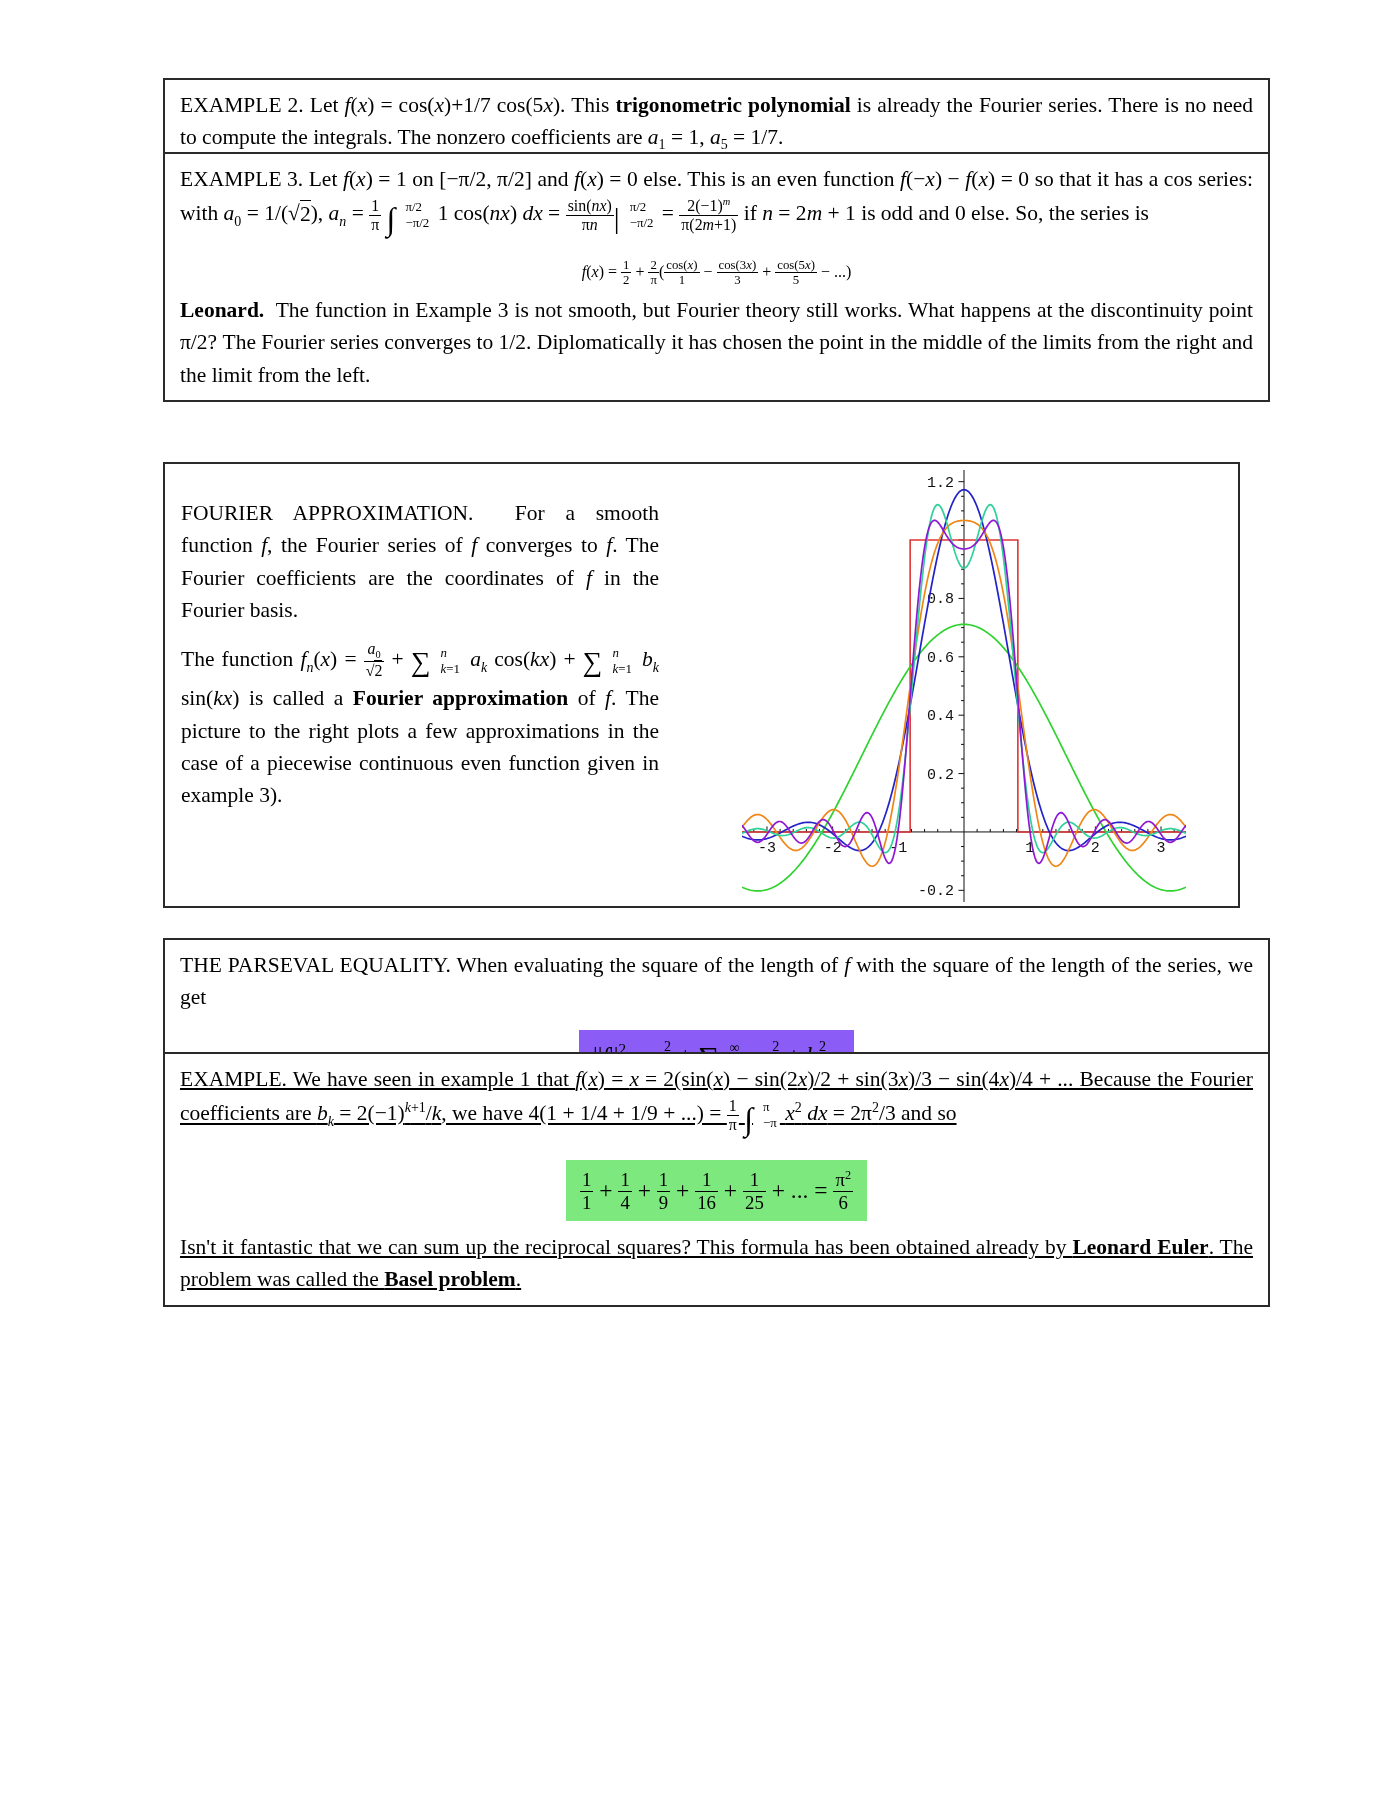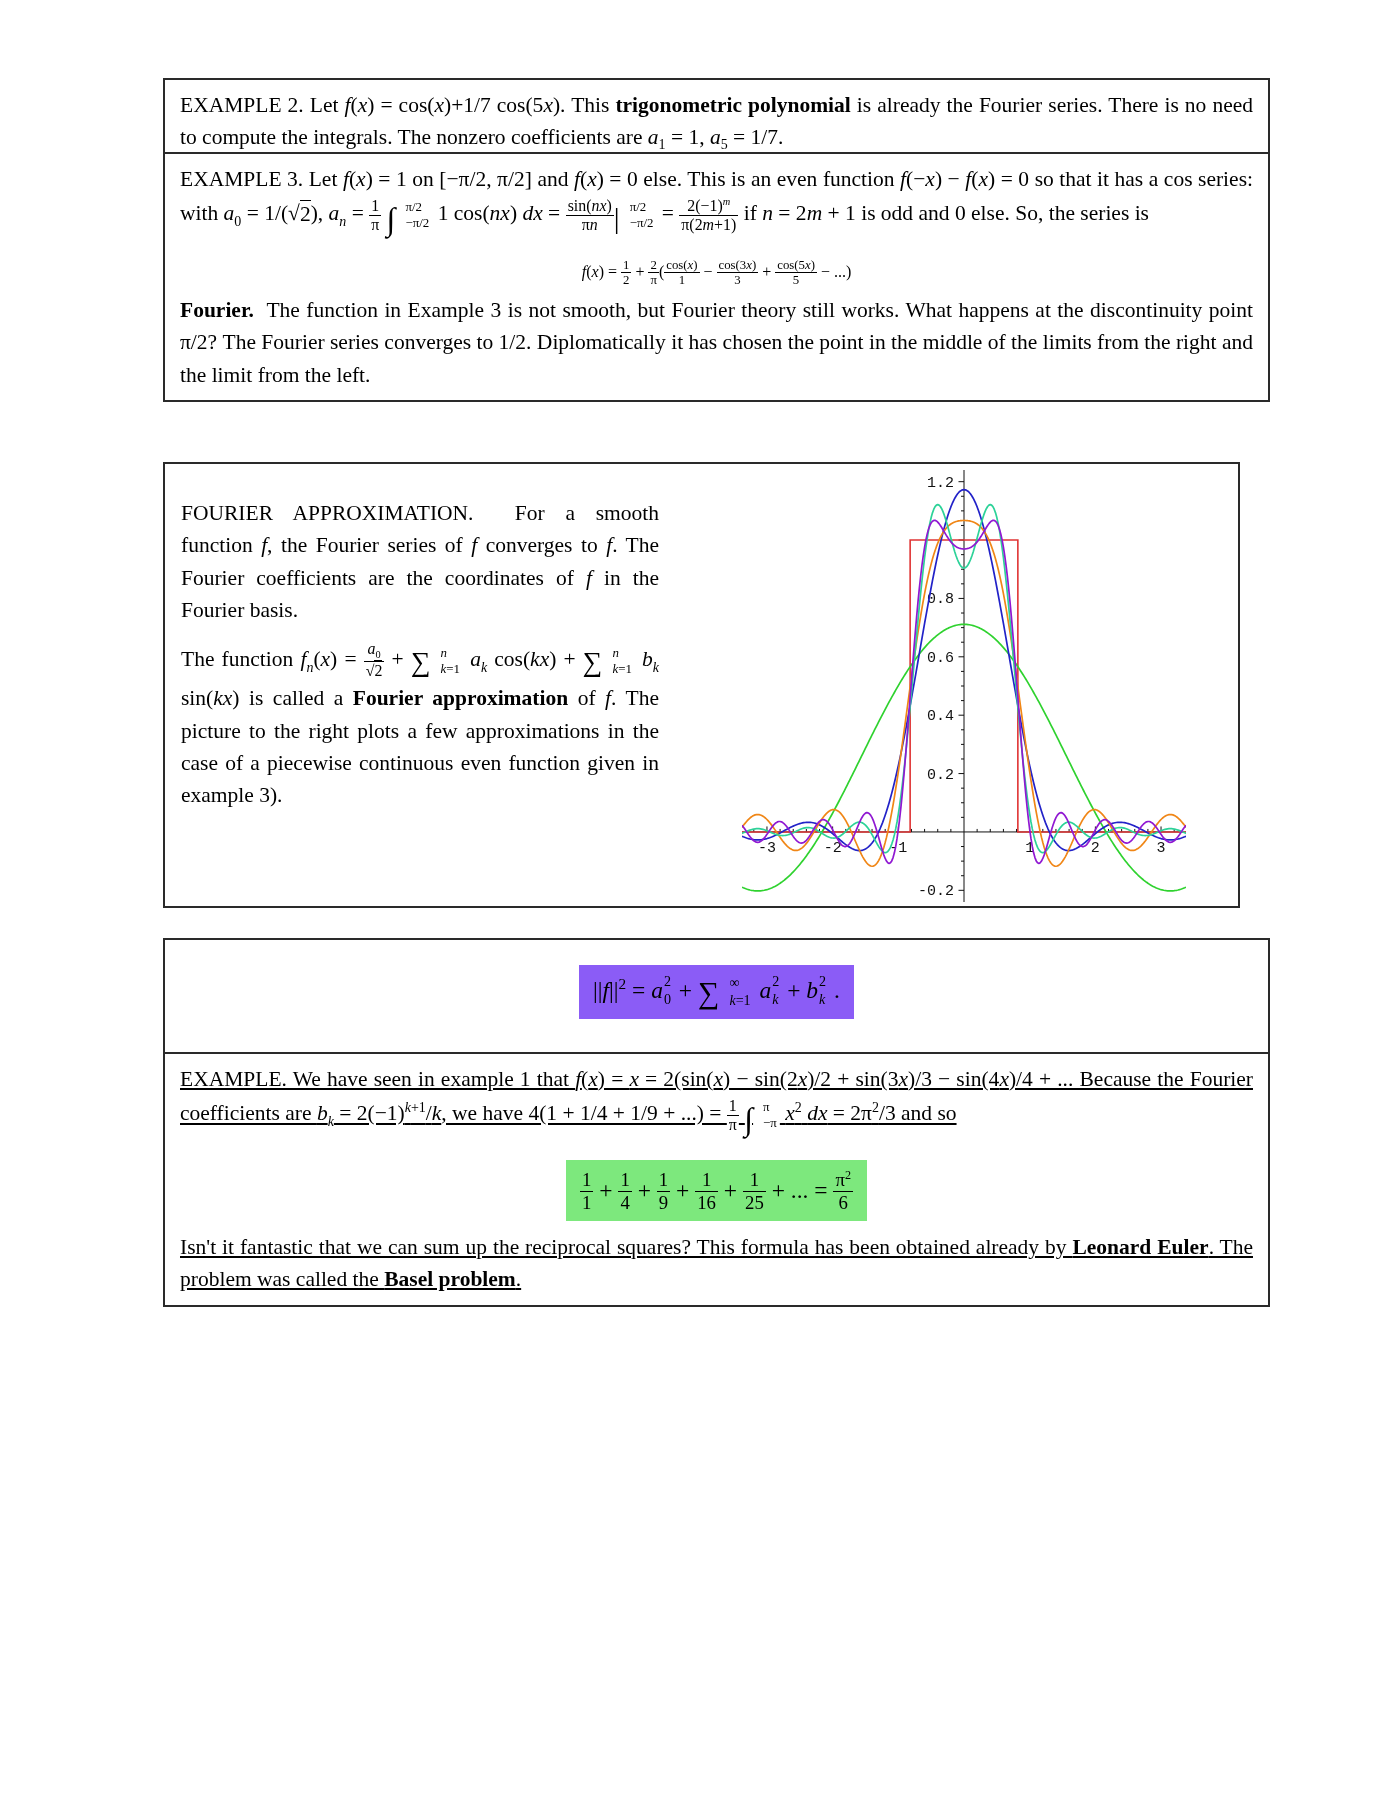--- a/index.html
+++ b/index.html
@@ -40,21 +40,21 @@
 
 <div class="page">
 
   <section class="box" id="b1">
     <p class="txt">EXAMPLE 2. Let <i>f</i>(<i>x</i>) = cos(<i>x</i>)+1/7 cos(5<i>x</i>). This <b>trigonometric polynomial</b> is already the Fourier series. There is no need to compute the integrals. The nonzero coefficients are <i>a</i><sub>1</sub> = 1, <i>a</i><sub>5</sub> = 1/7.</p>
   </section>
 
   <section class="box" id="b2">
     <p class="txt">EXAMPLE 3. Let <i>f</i>(<i>x</i>) = 1 on [−π/2, π/2] and <i>f</i>(<i>x</i>) = 0 else. This is an even function <i>f</i>(−<i>x</i>) − <i>f</i>(<i>x</i>) = 0 so that it has a cos series: with <i>a</i><sub>0</sub> = 1/(√<span class="sq">2</span>), <i>a</i><sub><i>n</i></sub> = <span class="fr"><span class="nu">1</span><span class="de">π</span></span> <span class="intg">∫</span><span class="lim"><span>π/2</span><span>−π/2</span></span> 1 cos(<i>nx</i>) <i>dx</i> = <span class="fr"><span class="nu">sin(<i>nx</i>)</span><span class="de">π<i>n</i></span></span><span class="vbar">|</span><span class="lim"><span>π/2</span><span>−π/2</span></span> = <span class="fr"><span class="nu">2(−1)<sup><i>m</i></sup></span><span class="de">π(2<i>m</i>+1)</span></span> if <i>n</i> = 2<i>m</i> + 1 is odd and 0 else. So, the series is</p>
     <div class="eq"><i>f</i>(<i>x</i>) = <span class="fr"><span class="nu">1</span><span class="de">2</span></span> + <span class="fr"><span class="nu">2</span><span class="de">π</span></span>(<span class="fr"><span class="nu">cos(<i>x</i>)</span><span class="de">1</span></span> − <span class="fr"><span class="nu">cos(3<i>x</i>)</span><span class="de">3</span></span> + <span class="fr"><span class="nu">cos(5<i>x</i>)</span><span class="de">5</span></span> − ...)</div>
-    <p class="txt"><b>Fourier.</b>&nbsp; The function in Example 3 is not smooth, but Fourier theory still works. What happens at the discontinuity point π/2? The Fourier series converges to 1/2. Diplomatically it has chosen the point in the middle of the limits from the right and the limit from the left.</p>
+    <p class="txt"><b>Leonard.</b>&nbsp; The function in Example 3 is not smooth, but Fourier theory still works. What happens at the discontinuity point π/2? The Fourier series converges to 1/2. Diplomatically it has chosen the point in the middle of the limits from the right and the limit from the left.</p>
   </section>
 
   <section class="box" id="b3">
     <div class="col">
       <p class="txt">FOURIER APPROXIMATION.&nbsp; For a smooth function <i>f</i>, the Fourier series of <i>f</i> converges to <i>f</i>. The Fourier coefficients are the coordinates of <i>f</i> in the Fourier basis.</p>
       <p class="txt">The function <i>f</i><sub><i>n</i></sub>(<i>x</i>) = <span class="fr"><span class="nu"><i>a</i><sub>0</sub></span><span class="de">√<span class="sq">2</span></span></span> + <span class="big">∑</span><span class="lim"><span><i>n</i></span><span><i>k</i>=1</span></span> <i>a</i><sub><i>k</i></sub> cos(<i>kx</i>) + <span class="big">∑</span><span class="lim"><span><i>n</i></span><span><i>k</i>=1</span></span> <i>b</i><sub><i>k</i></sub> sin(<i>kx</i>) is called a <b>Fourier approximation</b> of <i>f</i>. The picture to the right plots a few approximations in the case of a piecewise continuous even function given in example 3).</p>
     </div>
     <figure id="plot"><svg width="444" height="432" viewBox="0 0 444 432">
           <line x1="0" y1="361.94594594594594" x2="444" y2="361.94594594594594" stroke="#111111" stroke-width="1"></line>
           <line x1="222" y1="0" x2="222" y2="432" stroke="#111111" stroke-width="1"></line>
@@ -133,20 +133,21 @@
           <path d="M 0 361.94594594594594 H 168.14201183431956 V 70.05405405405406 H 275.8579881656805 V 361.94594594594594 H 444" fill="none" stroke="#e03434" stroke-width="1.6"></path>
           <path d="M 0.00 417.17 L 1.31 417.77 L 2.63 418.32 L 3.94 418.82 L 5.25 419.27 L 6.57 419.66 L 7.88 420.00 L 9.20 420.29 L 10.51 420.53 L 11.82 420.71 L 13.14 420.84 L 14.45 420.91 L 15.76 420.94 L 17.08 420.91 L 18.39 420.82 L 19.70 420.68 L 21.02 420.49 L 22.33 420.25 L 23.64 419.95 L 24.96 419.60 L 26.27 419.20 L 27.59 418.75 L 28.90 418.24 L 30.21 417.68 L 31.53 417.07 L 32.84 416.40 L 34.15 415.69 L 35.47 414.92 L 36.78 414.10 L 38.09 413.24 L 39.41 412.32 L 40.72 411.35 L 42.04 410.33 L 43.35 409.26 L 44.66 408.15 L 45.98 406.99 L 47.29 405.77 L 48.60 404.52 L 49.92 403.21 L 51.23 401.86 L 52.54 400.46 L 53.86 399.02 L 55.17 397.53 L 56.49 396.00 L 57.80 394.43 L 59.11 392.81 L 60.43 391.15 L 61.74 389.45 L 63.05 387.71 L 64.37 385.93 L 65.68 384.11 L 66.99 382.25 L 68.31 380.35 L 69.62 378.42 L 70.93 376.45 L 72.25 374.44 L 73.56 372.40 L 74.88 370.33 L 76.19 368.22 L 77.50 366.08 L 78.82 363.91 L 80.13 361.71 L 81.44 359.48 L 82.76 357.22 L 84.07 354.93 L 85.38 352.62 L 86.70 350.27 L 88.01 347.91 L 89.33 345.52 L 90.64 343.11 L 91.95 340.67 L 93.27 338.21 L 94.58 335.74 L 95.89 333.24 L 97.21 330.73 L 98.52 328.20 L 99.83 325.65 L 101.15 323.09 L 102.46 320.51 L 103.78 317.92 L 105.09 315.32 L 106.40 312.70 L 107.72 310.08 L 109.03 307.45 L 110.34 304.81 L 111.66 302.16 L 112.97 299.51 L 114.28 296.85 L 115.60 294.19 L 116.91 291.52 L 118.22 288.86 L 119.54 286.19 L 120.85 283.53 L 122.17 280.86 L 123.48 278.20 L 124.79 275.54 L 126.11 272.89 L 127.42 270.24 L 128.73 267.60 L 130.05 264.97 L 131.36 262.35 L 132.67 259.74 L 133.99 257.14 L 135.30 254.55 L 136.62 251.97 L 137.93 249.41 L 139.24 246.86 L 140.56 244.33 L 141.87 241.82 L 143.18 239.33 L 144.50 236.85 L 145.81 234.40 L 147.12 231.96 L 148.44 229.55 L 149.75 227.16 L 151.07 224.80 L 152.38 222.46 L 153.69 220.15 L 155.01 217.86 L 156.32 215.60 L 157.63 213.38 L 158.95 211.18 L 160.26 209.01 L 161.57 206.87 L 162.89 204.77 L 164.20 202.69 L 165.51 200.66 L 166.83 198.65 L 168.14 196.69 L 169.46 194.75 L 170.77 192.86 L 172.08 191.00 L 173.40 189.19 L 174.71 187.41 L 176.02 185.67 L 177.34 183.97 L 178.65 182.32 L 179.96 180.71 L 181.28 179.13 L 182.59 177.61 L 183.91 176.12 L 185.22 174.69 L 186.53 173.29 L 187.85 171.94 L 189.16 170.64 L 190.47 169.39 L 191.79 168.18 L 193.10 167.02 L 194.41 165.91 L 195.73 164.85 L 197.04 163.83 L 198.36 162.87 L 199.67 161.95 L 200.98 161.09 L 202.30 160.28 L 203.61 159.51 L 204.92 158.80 L 206.24 158.14 L 207.55 157.54 L 208.86 156.98 L 210.18 156.48 L 211.49 156.03 L 212.80 155.63 L 214.12 155.28 L 215.43 154.99 L 216.75 154.75 L 218.06 154.56 L 219.37 154.43 L 220.69 154.35 L 222.00 154.32 L 223.31 154.35 L 224.63 154.43 L 225.94 154.56 L 227.25 154.75 L 228.57 154.99 L 229.88 155.28 L 231.20 155.63 L 232.51 156.03 L 233.82 156.48 L 235.14 156.98 L 236.45 157.54 L 237.76 158.14 L 239.08 158.80 L 240.39 159.51 L 241.70 160.28 L 243.02 161.09 L 244.33 161.95 L 245.64 162.87 L 246.96 163.83 L 248.27 164.85 L 249.59 165.91 L 250.90 167.02 L 252.21 168.18 L 253.53 169.39 L 254.84 170.64 L 256.15 171.94 L 257.47 173.29 L 258.78 174.69 L 260.09 176.12 L 261.41 177.61 L 262.72 179.13 L 264.04 180.71 L 265.35 182.32 L 266.66 183.97 L 267.98 185.67 L 269.29 187.41 L 270.60 189.19 L 271.92 191.00 L 273.23 192.86 L 274.54 194.75 L 275.86 196.69 L 277.17 198.65 L 278.49 200.66 L 279.80 202.69 L 281.11 204.77 L 282.43 206.87 L 283.74 209.01 L 285.05 211.18 L 286.37 213.38 L 287.68 215.60 L 288.99 217.86 L 290.31 220.15 L 291.62 222.46 L 292.93 224.80 L 294.25 227.16 L 295.56 229.55 L 296.88 231.96 L 298.19 234.40 L 299.50 236.85 L 300.82 239.33 L 302.13 241.82 L 303.44 244.33 L 304.76 246.86 L 306.07 249.41 L 307.38 251.97 L 308.70 254.55 L 310.01 257.14 L 311.33 259.74 L 312.64 262.35 L 313.95 264.97 L 315.27 267.60 L 316.58 270.24 L 317.89 272.89 L 319.21 275.54 L 320.52 278.20 L 321.83 280.86 L 323.15 283.53 L 324.46 286.19 L 325.78 288.86 L 327.09 291.52 L 328.40 294.19 L 329.72 296.85 L 331.03 299.51 L 332.34 302.16 L 333.66 304.81 L 334.97 307.45 L 336.28 310.08 L 337.60 312.70 L 338.91 315.32 L 340.22 317.92 L 341.54 320.51 L 342.85 323.09 L 344.17 325.65 L 345.48 328.20 L 346.79 330.73 L 348.11 333.24 L 349.42 335.74 L 350.73 338.21 L 352.05 340.67 L 353.36 343.11 L 354.67 345.52 L 355.99 347.91 L 357.30 350.27 L 358.62 352.62 L 359.93 354.93 L 361.24 357.22 L 362.56 359.48 L 363.87 361.71 L 365.18 363.91 L 366.50 366.08 L 367.81 368.22 L 369.12 370.33 L 370.44 372.40 L 371.75 374.44 L 373.07 376.45 L 374.38 378.42 L 375.69 380.35 L 377.01 382.25 L 378.32 384.11 L 379.63 385.93 L 380.95 387.71 L 382.26 389.45 L 383.57 391.15 L 384.89 392.81 L 386.20 394.43 L 387.51 396.00 L 388.83 397.53 L 390.14 399.02 L 391.46 400.46 L 392.77 401.86 L 394.08 403.21 L 395.40 404.52 L 396.71 405.77 L 398.02 406.99 L 399.34 408.15 L 400.65 409.26 L 401.96 410.33 L 403.28 411.35 L 404.59 412.32 L 405.91 413.24 L 407.22 414.10 L 408.53 414.92 L 409.85 415.69 L 411.16 416.40 L 412.47 417.07 L 413.79 417.68 L 415.10 418.24 L 416.41 418.75 L 417.73 419.20 L 419.04 419.60 L 420.36 419.95 L 421.67 420.25 L 422.98 420.49 L 424.30 420.68 L 425.61 420.82 L 426.92 420.91 L 428.24 420.94 L 429.55 420.91 L 430.86 420.84 L 432.18 420.71 L 433.49 420.53 L 434.80 420.29 L 436.12 420.00 L 437.43 419.66 L 438.75 419.27 L 440.06 418.82 L 441.37 418.32 L 442.69 417.77 L 444.00 417.17" fill="none" stroke="#2fd22f" stroke-width="1.7" stroke-linejoin="round"></path>
           <path d="M 0.00 366.25 L 1.31 366.80 L 2.63 367.32 L 3.94 367.80 L 5.25 368.23 L 6.57 368.62 L 7.88 368.96 L 9.20 369.25 L 10.51 369.49 L 11.82 369.68 L 13.14 369.81 L 14.45 369.89 L 15.76 369.91 L 17.08 369.88 L 18.39 369.80 L 19.70 369.65 L 21.02 369.46 L 22.33 369.21 L 23.64 368.91 L 24.96 368.56 L 26.27 368.17 L 27.59 367.72 L 28.90 367.24 L 30.21 366.72 L 31.53 366.16 L 32.84 365.57 L 34.15 364.95 L 35.47 364.30 L 36.78 363.63 L 38.09 362.94 L 39.41 362.24 L 40.72 361.54 L 42.04 360.82 L 43.35 360.11 L 44.66 359.40 L 45.98 358.71 L 47.29 358.02 L 48.60 357.36 L 49.92 356.72 L 51.23 356.10 L 52.54 355.52 L 53.86 354.97 L 55.17 354.47 L 56.49 354.00 L 57.80 353.59 L 59.11 353.23 L 60.43 352.92 L 61.74 352.67 L 63.05 352.48 L 64.37 352.36 L 65.68 352.30 L 66.99 352.31 L 68.31 352.38 L 69.62 352.53 L 70.93 352.74 L 72.25 353.03 L 73.56 353.39 L 74.88 353.81 L 76.19 354.31 L 77.50 354.87 L 78.82 355.50 L 80.13 356.19 L 81.44 356.95 L 82.76 357.76 L 84.07 358.63 L 85.38 359.55 L 86.70 360.51 L 88.01 361.52 L 89.33 362.56 L 90.64 363.63 L 91.95 364.73 L 93.27 365.85 L 94.58 366.98 L 95.89 368.12 L 97.21 369.25 L 98.52 370.38 L 99.83 371.49 L 101.15 372.57 L 102.46 373.62 L 103.78 374.63 L 105.09 375.59 L 106.40 376.50 L 107.72 377.33 L 109.03 378.09 L 110.34 378.76 L 111.66 379.34 L 112.97 379.82 L 114.28 380.19 L 115.60 380.44 L 116.91 380.56 L 118.22 380.54 L 119.54 380.37 L 120.85 380.06 L 122.17 379.58 L 123.48 378.94 L 124.79 378.12 L 126.11 377.12 L 127.42 375.93 L 128.73 374.55 L 130.05 372.97 L 131.36 371.18 L 132.67 369.18 L 133.99 366.97 L 135.30 364.54 L 136.62 361.90 L 137.93 359.03 L 139.24 355.94 L 140.56 352.62 L 141.87 349.07 L 143.18 345.30 L 144.50 341.31 L 145.81 337.09 L 147.12 332.65 L 148.44 327.99 L 149.75 323.11 L 151.07 318.02 L 152.38 312.73 L 153.69 307.23 L 155.01 301.54 L 156.32 295.65 L 157.63 289.59 L 158.95 283.35 L 160.26 276.95 L 161.57 270.38 L 162.89 263.68 L 164.20 256.83 L 165.51 249.86 L 166.83 242.78 L 168.14 235.59 L 169.46 228.31 L 170.77 220.95 L 172.08 213.53 L 173.40 206.06 L 174.71 198.54 L 176.02 191.01 L 177.34 183.46 L 178.65 175.92 L 179.96 168.40 L 181.28 160.91 L 182.59 153.47 L 183.91 146.09 L 185.22 138.79 L 186.53 131.59 L 187.85 124.49 L 189.16 117.52 L 190.47 110.68 L 191.79 104.00 L 193.10 97.48 L 194.41 91.14 L 195.73 85.00 L 197.04 79.06 L 198.36 73.35 L 199.67 67.86 L 200.98 62.63 L 202.30 57.64 L 203.61 52.93 L 204.92 48.49 L 206.24 44.34 L 207.55 40.49 L 208.86 36.94 L 210.18 33.70 L 211.49 30.79 L 212.80 28.20 L 214.12 25.95 L 215.43 24.03 L 216.75 22.46 L 218.06 21.23 L 219.37 20.35 L 220.69 19.82 L 222.00 19.64 L 223.31 19.82 L 224.63 20.35 L 225.94 21.23 L 227.25 22.46 L 228.57 24.03 L 229.88 25.95 L 231.20 28.20 L 232.51 30.79 L 233.82 33.70 L 235.14 36.94 L 236.45 40.49 L 237.76 44.34 L 239.08 48.49 L 240.39 52.93 L 241.70 57.64 L 243.02 62.63 L 244.33 67.86 L 245.64 73.35 L 246.96 79.06 L 248.27 85.00 L 249.59 91.14 L 250.90 97.48 L 252.21 104.00 L 253.53 110.68 L 254.84 117.52 L 256.15 124.49 L 257.47 131.59 L 258.78 138.79 L 260.09 146.09 L 261.41 153.47 L 262.72 160.91 L 264.04 168.40 L 265.35 175.92 L 266.66 183.46 L 267.98 191.01 L 269.29 198.54 L 270.60 206.06 L 271.92 213.53 L 273.23 220.95 L 274.54 228.31 L 275.86 235.59 L 277.17 242.78 L 278.49 249.86 L 279.80 256.83 L 281.11 263.68 L 282.43 270.38 L 283.74 276.95 L 285.05 283.35 L 286.37 289.59 L 287.68 295.65 L 288.99 301.54 L 290.31 307.23 L 291.62 312.73 L 292.93 318.02 L 294.25 323.11 L 295.56 327.99 L 296.88 332.65 L 298.19 337.09 L 299.50 341.31 L 300.82 345.30 L 302.13 349.07 L 303.44 352.62 L 304.76 355.94 L 306.07 359.03 L 307.38 361.90 L 308.70 364.54 L 310.01 366.97 L 311.33 369.18 L 312.64 371.18 L 313.95 372.97 L 315.27 374.55 L 316.58 375.93 L 317.89 377.12 L 319.21 378.12 L 320.52 378.94 L 321.83 379.58 L 323.15 380.06 L 324.46 380.37 L 325.78 380.54 L 327.09 380.56 L 328.40 380.44 L 329.72 380.19 L 331.03 379.82 L 332.34 379.34 L 333.66 378.76 L 334.97 378.09 L 336.28 377.33 L 337.60 376.50 L 338.91 375.59 L 340.22 374.63 L 341.54 373.62 L 342.85 372.57 L 344.17 371.49 L 345.48 370.38 L 346.79 369.25 L 348.11 368.12 L 349.42 366.98 L 350.73 365.85 L 352.05 364.73 L 353.36 363.63 L 354.67 362.56 L 355.99 361.52 L 357.30 360.51 L 358.62 359.55 L 359.93 358.63 L 361.24 357.76 L 362.56 356.95 L 363.87 356.19 L 365.18 355.50 L 366.50 354.87 L 367.81 354.31 L 369.12 353.81 L 370.44 353.39 L 371.75 353.03 L 373.07 352.74 L 374.38 352.53 L 375.69 352.38 L 377.01 352.31 L 378.32 352.30 L 379.63 352.36 L 380.95 352.48 L 382.26 352.67 L 383.57 352.92 L 384.89 353.23 L 386.20 353.59 L 387.51 354.00 L 388.83 354.47 L 390.14 354.97 L 391.46 355.52 L 392.77 356.10 L 394.08 356.72 L 395.40 357.36 L 396.71 358.02 L 398.02 358.71 L 399.34 359.40 L 400.65 360.11 L 401.96 360.82 L 403.28 361.54 L 404.59 362.24 L 405.91 362.94 L 407.22 363.63 L 408.53 364.30 L 409.85 364.95 L 411.16 365.57 L 412.47 366.16 L 413.79 366.72 L 415.10 367.24 L 416.41 367.72 L 417.73 368.17 L 419.04 368.56 L 420.36 368.91 L 421.67 369.21 L 422.98 369.46 L 424.30 369.65 L 425.61 369.80 L 426.92 369.88 L 428.24 369.91 L 429.55 369.89 L 430.86 369.81 L 432.18 369.68 L 433.49 369.49 L 434.80 369.25 L 436.12 368.96 L 437.43 368.62 L 438.75 368.23 L 440.06 367.80 L 441.37 367.32 L 442.69 366.80 L 444.00 366.25" fill="none" stroke="#2222c8" stroke-width="1.7" stroke-linejoin="round"></path>
           <path d="M 0.00 357.43 L 1.31 355.60 L 2.63 353.85 L 3.94 352.20 L 5.25 350.68 L 6.57 349.29 L 7.88 348.05 L 9.20 346.98 L 10.51 346.10 L 11.82 345.40 L 13.14 344.90 L 14.45 344.61 L 15.76 344.52 L 17.08 344.64 L 18.39 344.97 L 19.70 345.50 L 21.02 346.23 L 22.33 347.14 L 23.64 348.24 L 24.96 349.50 L 26.27 350.91 L 27.59 352.46 L 28.90 354.12 L 30.21 355.88 L 31.53 357.73 L 32.84 359.62 L 34.15 361.56 L 35.47 363.50 L 36.78 365.44 L 38.09 367.34 L 39.41 369.19 L 40.72 370.96 L 42.04 372.63 L 43.35 374.18 L 44.66 375.60 L 45.98 376.86 L 47.29 377.96 L 48.60 378.86 L 49.92 379.58 L 51.23 380.09 L 52.54 380.38 L 53.86 380.46 L 55.17 380.31 L 56.49 379.95 L 57.80 379.36 L 59.11 378.56 L 60.43 377.56 L 61.74 376.35 L 63.05 374.97 L 64.37 373.41 L 65.68 371.69 L 66.99 369.84 L 68.31 367.88 L 69.62 365.82 L 70.93 363.68 L 72.25 361.50 L 73.56 359.29 L 74.88 357.09 L 76.19 354.92 L 77.50 352.79 L 78.82 350.75 L 80.13 348.81 L 81.44 347.00 L 82.76 345.34 L 84.07 343.85 L 85.38 342.56 L 86.70 341.48 L 88.01 340.62 L 89.33 340.01 L 90.64 339.65 L 91.95 339.56 L 93.27 339.74 L 94.58 340.19 L 95.89 340.91 L 97.21 341.91 L 98.52 343.17 L 99.83 344.69 L 101.15 346.46 L 102.46 348.46 L 103.78 350.67 L 105.09 353.09 L 106.40 355.67 L 107.72 358.40 L 109.03 361.26 L 110.34 364.20 L 111.66 367.21 L 112.97 370.24 L 114.28 373.27 L 115.60 376.25 L 116.91 379.16 L 118.22 381.96 L 119.54 384.60 L 120.85 387.06 L 122.17 389.30 L 123.48 391.29 L 124.79 392.99 L 126.11 394.36 L 127.42 395.38 L 128.73 396.03 L 130.05 396.26 L 131.36 396.07 L 132.67 395.42 L 133.99 394.31 L 135.30 392.71 L 136.62 390.62 L 137.93 388.02 L 139.24 384.91 L 140.56 381.29 L 141.87 377.16 L 143.18 372.53 L 144.50 367.40 L 145.81 361.78 L 147.12 355.70 L 148.44 349.16 L 149.75 342.20 L 151.07 334.82 L 152.38 327.07 L 153.69 318.97 L 155.01 310.56 L 156.32 301.85 L 157.63 292.90 L 158.95 283.73 L 160.26 274.39 L 161.57 264.90 L 162.89 255.32 L 164.20 245.67 L 165.51 236.00 L 166.83 226.35 L 168.14 216.74 L 169.46 207.23 L 170.77 197.83 L 172.08 188.60 L 173.40 179.55 L 174.71 170.71 L 176.02 162.13 L 177.34 153.81 L 178.65 145.78 L 179.96 138.07 L 181.28 130.68 L 182.59 123.64 L 183.91 116.95 L 185.22 110.62 L 186.53 104.66 L 187.85 99.08 L 189.16 93.87 L 190.47 89.02 L 191.79 84.55 L 193.10 80.43 L 194.41 76.66 L 195.73 73.22 L 197.04 70.11 L 198.36 67.32 L 199.67 64.81 L 200.98 62.58 L 202.30 60.62 L 203.61 58.89 L 204.92 57.38 L 206.24 56.08 L 207.55 54.97 L 208.86 54.02 L 210.18 53.22 L 211.49 52.55 L 212.80 52.00 L 214.12 51.55 L 215.43 51.20 L 216.75 50.92 L 218.06 50.72 L 219.37 50.58 L 220.69 50.50 L 222.00 50.47 L 223.31 50.50 L 224.63 50.58 L 225.94 50.72 L 227.25 50.92 L 228.57 51.20 L 229.88 51.55 L 231.20 52.00 L 232.51 52.55 L 233.82 53.22 L 235.14 54.02 L 236.45 54.97 L 237.76 56.08 L 239.08 57.38 L 240.39 58.89 L 241.70 60.62 L 243.02 62.58 L 244.33 64.81 L 245.64 67.32 L 246.96 70.11 L 248.27 73.22 L 249.59 76.66 L 250.90 80.43 L 252.21 84.55 L 253.53 89.02 L 254.84 93.87 L 256.15 99.08 L 257.47 104.66 L 258.78 110.62 L 260.09 116.95 L 261.41 123.64 L 262.72 130.68 L 264.04 138.07 L 265.35 145.78 L 266.66 153.81 L 267.98 162.13 L 269.29 170.71 L 270.60 179.55 L 271.92 188.60 L 273.23 197.83 L 274.54 207.23 L 275.86 216.74 L 277.17 226.35 L 278.49 236.00 L 279.80 245.67 L 281.11 255.32 L 282.43 264.90 L 283.74 274.39 L 285.05 283.73 L 286.37 292.90 L 287.68 301.85 L 288.99 310.56 L 290.31 318.97 L 291.62 327.07 L 292.93 334.82 L 294.25 342.20 L 295.56 349.16 L 296.88 355.70 L 298.19 361.78 L 299.50 367.40 L 300.82 372.53 L 302.13 377.16 L 303.44 381.29 L 304.76 384.91 L 306.07 388.02 L 307.38 390.62 L 308.70 392.71 L 310.01 394.31 L 311.33 395.42 L 312.64 396.07 L 313.95 396.26 L 315.27 396.03 L 316.58 395.38 L 317.89 394.36 L 319.21 392.99 L 320.52 391.29 L 321.83 389.30 L 323.15 387.06 L 324.46 384.60 L 325.78 381.96 L 327.09 379.16 L 328.40 376.25 L 329.72 373.27 L 331.03 370.24 L 332.34 367.21 L 333.66 364.20 L 334.97 361.26 L 336.28 358.40 L 337.60 355.67 L 338.91 353.09 L 340.22 350.67 L 341.54 348.46 L 342.85 346.46 L 344.17 344.69 L 345.48 343.17 L 346.79 341.91 L 348.11 340.91 L 349.42 340.19 L 350.73 339.74 L 352.05 339.56 L 353.36 339.65 L 354.67 340.01 L 355.99 340.62 L 357.30 341.48 L 358.62 342.56 L 359.93 343.85 L 361.24 345.34 L 362.56 347.00 L 363.87 348.81 L 365.18 350.75 L 366.50 352.79 L 367.81 354.92 L 369.12 357.09 L 370.44 359.29 L 371.75 361.50 L 373.07 363.68 L 374.38 365.82 L 375.69 367.88 L 377.01 369.84 L 378.32 371.69 L 379.63 373.41 L 380.95 374.97 L 382.26 376.35 L 383.57 377.56 L 384.89 378.56 L 386.20 379.36 L 387.51 379.95 L 388.83 380.31 L 390.14 380.46 L 391.46 380.38 L 392.77 380.09 L 394.08 379.58 L 395.40 378.86 L 396.71 377.96 L 398.02 376.86 L 399.34 375.60 L 400.65 374.18 L 401.96 372.63 L 403.28 370.96 L 404.59 369.19 L 405.91 367.34 L 407.22 365.44 L 408.53 363.50 L 409.85 361.56 L 411.16 359.62 L 412.47 357.73 L 413.79 355.88 L 415.10 354.12 L 416.41 352.46 L 417.73 350.91 L 419.04 349.50 L 420.36 348.24 L 421.67 347.14 L 422.98 346.23 L 424.30 345.50 L 425.61 344.97 L 426.92 344.64 L 428.24 344.52 L 429.55 344.61 L 430.86 344.90 L 432.18 345.40 L 433.49 346.10 L 434.80 346.98 L 436.12 348.05 L 437.43 349.29 L 438.75 350.68 L 440.06 352.20 L 441.37 353.85 L 442.69 355.60 L 444.00 357.43" fill="none" stroke="#f08616" stroke-width="1.7" stroke-linejoin="round"></path>
           <path d="M 0.00 363.39 L 1.31 362.84 L 2.63 362.28 L 3.94 361.72 L 5.25 361.16 L 6.57 360.63 L 7.88 360.14 L 9.20 359.70 L 10.51 359.33 L 11.82 359.03 L 13.14 358.82 L 14.45 358.69 L 15.76 358.65 L 17.08 358.70 L 18.39 358.84 L 19.70 359.08 L 21.02 359.39 L 22.33 359.77 L 23.64 360.22 L 24.96 360.71 L 26.27 361.25 L 27.59 361.81 L 28.90 362.37 L 30.21 362.93 L 31.53 363.47 L 32.84 363.97 L 34.15 364.43 L 35.47 364.82 L 36.78 365.13 L 38.09 365.37 L 39.41 365.51 L 40.72 365.56 L 42.04 365.51 L 43.35 365.36 L 44.66 365.11 L 45.98 364.78 L 47.29 364.36 L 48.60 363.87 L 49.92 363.32 L 51.23 362.73 L 52.54 362.09 L 53.86 361.45 L 55.17 360.80 L 56.49 360.17 L 57.80 359.58 L 59.11 359.03 L 60.43 358.56 L 61.74 358.16 L 63.05 357.86 L 64.37 357.66 L 65.68 357.58 L 66.99 357.61 L 68.31 357.76 L 69.62 358.03 L 70.93 358.41 L 72.25 358.91 L 73.56 359.50 L 74.88 360.17 L 76.19 360.92 L 77.50 361.71 L 78.82 362.55 L 80.13 363.39 L 81.44 364.22 L 82.76 365.03 L 84.07 365.78 L 85.38 366.45 L 86.70 367.03 L 88.01 367.49 L 89.33 367.82 L 90.64 368.01 L 91.95 368.03 L 93.27 367.90 L 94.58 367.60 L 95.89 367.13 L 97.21 366.50 L 98.52 365.72 L 99.83 364.81 L 101.15 363.77 L 102.46 362.63 L 103.78 361.42 L 105.09 360.16 L 106.40 358.89 L 107.72 357.63 L 109.03 356.43 L 110.34 355.31 L 111.66 354.32 L 112.97 353.47 L 114.28 352.81 L 115.60 352.36 L 116.91 352.15 L 118.22 352.20 L 119.54 352.52 L 120.85 353.12 L 122.17 354.01 L 123.48 355.18 L 124.79 356.63 L 126.11 358.32 L 127.42 360.25 L 128.73 362.37 L 130.05 364.64 L 131.36 367.01 L 132.67 369.44 L 133.99 371.86 L 135.30 374.21 L 136.62 376.41 L 137.93 378.39 L 139.24 380.08 L 140.56 381.40 L 141.87 382.27 L 143.18 382.62 L 144.50 382.37 L 145.81 381.45 L 147.12 379.81 L 148.44 377.38 L 149.75 374.11 L 151.07 369.97 L 152.38 364.91 L 153.69 358.93 L 155.01 352.00 L 156.32 344.14 L 157.63 335.35 L 158.95 325.66 L 160.26 315.12 L 161.57 303.77 L 162.89 291.67 L 164.20 278.90 L 165.51 265.54 L 166.83 251.69 L 168.14 237.45 L 169.46 222.92 L 170.77 208.22 L 172.08 193.47 L 173.40 178.79 L 174.71 164.30 L 176.02 150.11 L 177.34 136.35 L 178.65 123.13 L 179.96 110.56 L 181.28 98.72 L 182.59 87.73 L 183.91 77.64 L 185.22 68.54 L 186.53 60.48 L 187.85 53.49 L 189.16 47.60 L 190.47 42.84 L 191.79 39.18 L 193.10 36.63 L 194.41 35.14 L 195.73 34.66 L 197.04 35.15 L 198.36 36.53 L 199.67 38.72 L 200.98 41.62 L 202.30 45.14 L 203.61 49.16 L 204.92 53.58 L 206.24 58.28 L 207.55 63.15 L 208.86 68.05 L 210.18 72.90 L 211.49 77.56 L 212.80 81.94 L 214.12 85.95 L 215.43 89.50 L 216.75 92.51 L 218.06 94.92 L 219.37 96.68 L 220.69 97.75 L 222.00 98.10 L 223.31 97.75 L 224.63 96.68 L 225.94 94.92 L 227.25 92.51 L 228.57 89.50 L 229.88 85.95 L 231.20 81.94 L 232.51 77.56 L 233.82 72.90 L 235.14 68.05 L 236.45 63.15 L 237.76 58.28 L 239.08 53.58 L 240.39 49.16 L 241.70 45.14 L 243.02 41.62 L 244.33 38.72 L 245.64 36.53 L 246.96 35.15 L 248.27 34.66 L 249.59 35.14 L 250.90 36.63 L 252.21 39.18 L 253.53 42.84 L 254.84 47.60 L 256.15 53.49 L 257.47 60.48 L 258.78 68.54 L 260.09 77.64 L 261.41 87.73 L 262.72 98.72 L 264.04 110.56 L 265.35 123.13 L 266.66 136.35 L 267.98 150.11 L 269.29 164.30 L 270.60 178.79 L 271.92 193.47 L 273.23 208.22 L 274.54 222.92 L 275.86 237.45 L 277.17 251.69 L 278.49 265.54 L 279.80 278.90 L 281.11 291.67 L 282.43 303.77 L 283.74 315.12 L 285.05 325.66 L 286.37 335.35 L 287.68 344.14 L 288.99 352.00 L 290.31 358.93 L 291.62 364.91 L 292.93 369.97 L 294.25 374.11 L 295.56 377.38 L 296.88 379.81 L 298.19 381.45 L 299.50 382.37 L 300.82 382.62 L 302.13 382.27 L 303.44 381.40 L 304.76 380.08 L 306.07 378.39 L 307.38 376.41 L 308.70 374.21 L 310.01 371.86 L 311.33 369.44 L 312.64 367.01 L 313.95 364.64 L 315.27 362.37 L 316.58 360.25 L 317.89 358.32 L 319.21 356.63 L 320.52 355.18 L 321.83 354.01 L 323.15 353.12 L 324.46 352.52 L 325.78 352.20 L 327.09 352.15 L 328.40 352.36 L 329.72 352.81 L 331.03 353.47 L 332.34 354.32 L 333.66 355.31 L 334.97 356.43 L 336.28 357.63 L 337.60 358.89 L 338.91 360.16 L 340.22 361.42 L 341.54 362.63 L 342.85 363.77 L 344.17 364.81 L 345.48 365.72 L 346.79 366.50 L 348.11 367.13 L 349.42 367.60 L 350.73 367.90 L 352.05 368.03 L 353.36 368.01 L 354.67 367.82 L 355.99 367.49 L 357.30 367.03 L 358.62 366.45 L 359.93 365.78 L 361.24 365.03 L 362.56 364.22 L 363.87 363.39 L 365.18 362.55 L 366.50 361.71 L 367.81 360.92 L 369.12 360.17 L 370.44 359.50 L 371.75 358.91 L 373.07 358.41 L 374.38 358.03 L 375.69 357.76 L 377.01 357.61 L 378.32 357.58 L 379.63 357.66 L 380.95 357.86 L 382.26 358.16 L 383.57 358.56 L 384.89 359.03 L 386.20 359.58 L 387.51 360.17 L 388.83 360.80 L 390.14 361.45 L 391.46 362.09 L 392.77 362.73 L 394.08 363.32 L 395.40 363.87 L 396.71 364.36 L 398.02 364.78 L 399.34 365.11 L 400.65 365.36 L 401.96 365.51 L 403.28 365.56 L 404.59 365.51 L 405.91 365.37 L 407.22 365.13 L 408.53 364.82 L 409.85 364.43 L 411.16 363.97 L 412.47 363.47 L 413.79 362.93 L 415.10 362.37 L 416.41 361.81 L 417.73 361.25 L 419.04 360.71 L 420.36 360.22 L 421.67 359.77 L 422.98 359.39 L 424.30 359.08 L 425.61 358.84 L 426.92 358.70 L 428.24 358.65 L 429.55 358.69 L 430.86 358.82 L 432.18 359.03 L 433.49 359.33 L 434.80 359.70 L 436.12 360.14 L 437.43 360.63 L 438.75 361.16 L 440.06 361.72 L 441.37 362.28 L 442.69 362.84 L 444.00 363.39" fill="none" stroke="#2cd298" stroke-width="1.7" stroke-linejoin="round"></path>
           <path d="M 0.00 355.36 L 1.31 357.01 L 2.63 358.83 L 3.94 360.76 L 5.25 362.72 L 6.57 364.66 L 7.88 366.49 L 9.20 368.17 L 10.51 369.62 L 11.82 370.80 L 13.14 371.66 L 14.45 372.18 L 15.76 372.34 L 17.08 372.12 L 18.39 371.55 L 19.70 370.63 L 21.02 369.41 L 22.33 367.92 L 23.64 366.21 L 24.96 364.35 L 26.27 362.41 L 27.59 360.44 L 28.90 358.53 L 30.21 356.74 L 31.53 355.12 L 32.84 353.75 L 34.15 352.67 L 35.47 351.91 L 36.78 351.51 L 38.09 351.49 L 39.41 351.84 L 40.72 352.55 L 42.04 353.61 L 43.35 354.97 L 44.66 356.59 L 45.98 358.41 L 47.29 360.37 L 48.60 362.40 L 49.92 364.42 L 51.23 366.38 L 52.54 368.19 L 53.86 369.79 L 55.17 371.12 L 56.49 372.14 L 57.80 372.79 L 59.11 373.07 L 60.43 372.95 L 61.74 372.43 L 63.05 371.53 L 64.37 370.28 L 65.68 368.71 L 66.99 366.89 L 68.31 364.86 L 69.62 362.71 L 70.93 360.50 L 72.25 358.31 L 73.56 356.23 L 74.88 354.32 L 76.19 352.67 L 77.50 351.32 L 78.82 350.34 L 80.13 349.76 L 81.44 349.61 L 82.76 349.91 L 84.07 350.64 L 85.38 351.80 L 86.70 353.35 L 88.01 355.23 L 89.33 357.40 L 90.64 359.77 L 91.95 362.27 L 93.27 364.82 L 94.58 367.31 L 95.89 369.66 L 97.21 371.79 L 98.52 373.61 L 99.83 375.06 L 101.15 376.06 L 102.46 376.58 L 103.78 376.58 L 105.09 376.05 L 106.40 375.00 L 107.72 373.44 L 109.03 371.41 L 110.34 368.98 L 111.66 366.22 L 112.97 363.22 L 114.28 360.07 L 115.60 356.89 L 116.91 353.77 L 118.22 350.85 L 119.54 348.23 L 120.85 346.00 L 122.17 344.28 L 123.48 343.13 L 124.79 342.64 L 126.11 342.83 L 127.42 343.74 L 128.73 345.37 L 130.05 347.69 L 131.36 350.66 L 132.67 354.22 L 133.99 358.26 L 135.30 362.66 L 136.62 367.31 L 137.93 372.04 L 139.24 376.69 L 140.56 381.10 L 141.87 385.09 L 143.18 388.48 L 144.50 391.10 L 145.81 392.79 L 147.12 393.41 L 148.44 392.81 L 149.75 390.90 L 151.07 387.58 L 152.38 382.80 L 153.69 376.51 L 155.01 368.73 L 156.32 359.48 L 157.63 348.80 L 158.95 336.80 L 160.26 323.57 L 161.57 309.26 L 162.89 294.01 L 164.20 278.01 L 165.51 261.43 L 166.83 244.48 L 168.14 227.35 L 169.46 210.25 L 170.77 193.36 L 172.08 176.89 L 173.40 161.00 L 174.71 145.86 L 176.02 131.60 L 177.34 118.36 L 178.65 106.22 L 179.96 95.27 L 181.28 85.55 L 182.59 77.08 L 183.91 69.87 L 185.22 63.89 L 186.53 59.10 L 187.85 55.44 L 189.16 52.84 L 190.47 51.19 L 191.79 50.40 L 193.10 50.36 L 194.41 50.96 L 195.73 52.08 L 197.04 53.63 L 198.36 55.48 L 199.67 57.55 L 200.98 59.74 L 202.30 61.97 L 203.61 64.18 L 204.92 66.32 L 206.24 68.33 L 207.55 70.18 L 208.86 71.86 L 210.18 73.35 L 211.49 74.64 L 212.80 75.74 L 214.12 76.66 L 215.43 77.41 L 216.75 78.00 L 218.06 78.44 L 219.37 78.75 L 220.69 78.93 L 222.00 78.99 L 223.31 78.93 L 224.63 78.75 L 225.94 78.44 L 227.25 78.00 L 228.57 77.41 L 229.88 76.66 L 231.20 75.74 L 232.51 74.64 L 233.82 73.35 L 235.14 71.86 L 236.45 70.18 L 237.76 68.33 L 239.08 66.32 L 240.39 64.18 L 241.70 61.97 L 243.02 59.74 L 244.33 57.55 L 245.64 55.48 L 246.96 53.63 L 248.27 52.08 L 249.59 50.96 L 250.90 50.36 L 252.21 50.40 L 253.53 51.19 L 254.84 52.84 L 256.15 55.44 L 257.47 59.10 L 258.78 63.89 L 260.09 69.87 L 261.41 77.08 L 262.72 85.55 L 264.04 95.27 L 265.35 106.22 L 266.66 118.36 L 267.98 131.60 L 269.29 145.86 L 270.60 161.00 L 271.92 176.89 L 273.23 193.36 L 274.54 210.25 L 275.86 227.35 L 277.17 244.48 L 278.49 261.43 L 279.80 278.01 L 281.11 294.01 L 282.43 309.26 L 283.74 323.57 L 285.05 336.80 L 286.37 348.80 L 287.68 359.48 L 288.99 368.73 L 290.31 376.51 L 291.62 382.80 L 292.93 387.58 L 294.25 390.90 L 295.56 392.81 L 296.88 393.41 L 298.19 392.79 L 299.50 391.10 L 300.82 388.48 L 302.13 385.09 L 303.44 381.10 L 304.76 376.69 L 306.07 372.04 L 307.38 367.31 L 308.70 362.66 L 310.01 358.26 L 311.33 354.22 L 312.64 350.66 L 313.95 347.69 L 315.27 345.37 L 316.58 343.74 L 317.89 342.83 L 319.21 342.64 L 320.52 343.13 L 321.83 344.28 L 323.15 346.00 L 324.46 348.23 L 325.78 350.85 L 327.09 353.77 L 328.40 356.89 L 329.72 360.07 L 331.03 363.22 L 332.34 366.22 L 333.66 368.98 L 334.97 371.41 L 336.28 373.44 L 337.60 375.00 L 338.91 376.05 L 340.22 376.58 L 341.54 376.58 L 342.85 376.06 L 344.17 375.06 L 345.48 373.61 L 346.79 371.79 L 348.11 369.66 L 349.42 367.31 L 350.73 364.82 L 352.05 362.27 L 353.36 359.77 L 354.67 357.40 L 355.99 355.23 L 357.30 353.35 L 358.62 351.80 L 359.93 350.64 L 361.24 349.91 L 362.56 349.61 L 363.87 349.76 L 365.18 350.34 L 366.50 351.32 L 367.81 352.67 L 369.12 354.32 L 370.44 356.23 L 371.75 358.31 L 373.07 360.50 L 374.38 362.71 L 375.69 364.86 L 377.01 366.89 L 378.32 368.71 L 379.63 370.28 L 380.95 371.53 L 382.26 372.43 L 383.57 372.95 L 384.89 373.07 L 386.20 372.79 L 387.51 372.14 L 388.83 371.12 L 390.14 369.79 L 391.46 368.19 L 392.77 366.38 L 394.08 364.42 L 395.40 362.40 L 396.71 360.37 L 398.02 358.41 L 399.34 356.59 L 400.65 354.97 L 401.96 353.61 L 403.28 352.55 L 404.59 351.84 L 405.91 351.49 L 407.22 351.51 L 408.53 351.91 L 409.85 352.67 L 411.16 353.75 L 412.47 355.12 L 413.79 356.74 L 415.10 358.53 L 416.41 360.44 L 417.73 362.41 L 419.04 364.35 L 420.36 366.21 L 421.67 367.92 L 422.98 369.41 L 424.30 370.63 L 425.61 371.55 L 426.92 372.12 L 428.24 372.34 L 429.55 372.18 L 430.86 371.66 L 432.18 370.80 L 433.49 369.62 L 434.80 368.17 L 436.12 366.49 L 437.43 364.66 L 438.75 362.72 L 440.06 360.76 L 441.37 358.83 L 442.69 357.01 L 444.00 355.36" fill="none" stroke="#9018d2" stroke-width="1.7" stroke-linejoin="round"></path>
         </svg></figure>
   </section>
 
   <section class="box" id="b4">
+    <p class="txt">THE PARSEVAL EQUALITY. When evaluating the square of the length of <i>f</i> with the square of the length of the series, we get</p>
     <div class="eqrow">
       <span class="hl" id="hlp" style="background: #8b5cf6;">||<i>f</i>||<sup>2</sup> = <i>a</i><span class="ss"><span>2</span><span>0</span></span> + <span class="big">∑</span><span class="lim"><span>∞</span><span><i>k</i>=1</span></span> <i>a</i><span class="ss"><span>2</span><span><i>k</i></span></span> + <i>b</i><span class="ss"><span>2</span><span><i>k</i></span></span> .</span>
     </div>
   </section>
 
   <section class="box" id="b5">
     <p class="txt">EXAMPLE. We have seen in example 1 that <i>f</i>(<i>x</i>) = <i>x</i> = 2(sin(<i>x</i>) − sin(2<i>x</i>)/2 + sin(3<i>x</i>)/3 − sin(4<i>x</i>)/4 + ... Because the Fourier coefficients are <i>b</i><sub><i>k</i></sub> = 2(−1)<sup><i>k</i>+1</sup>/<i>k</i>, we have 4(1 + 1/4 + 1/9 + ...) = <span class="fr"><span class="nu">1</span><span class="de">π</span></span> <span class="intg">∫</span><span class="lim"><span>π</span><span>−π</span></span> <i>x</i><sup>2</sup> <i>dx</i> = 2π<sup>2</sup>/3 and so</p>
     <div class="eqrow">
       <span class="hl" id="hlg" style="background: rgb(125, 232, 125);"><span class="fr"><span class="nu">1</span><span class="de">1</span></span> + <span class="fr"><span class="nu">1</span><span class="de">4</span></span> + <span class="fr"><span class="nu">1</span><span class="de">9</span></span> + <span class="fr"><span class="nu">1</span><span class="de">16</span></span> + <span class="fr"><span class="nu">1</span><span class="de">25</span></span> + ... = <span class="fr"><span class="nu">π<sup>2</sup></span><span class="de">6</span></span></span>
     </div>

